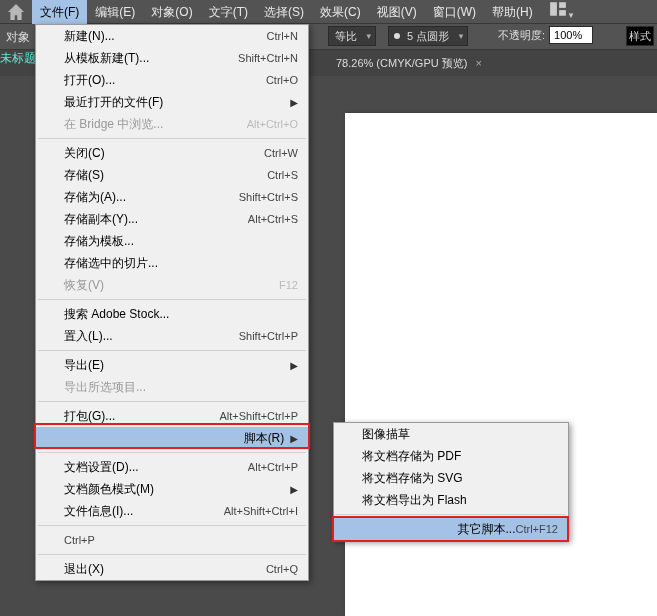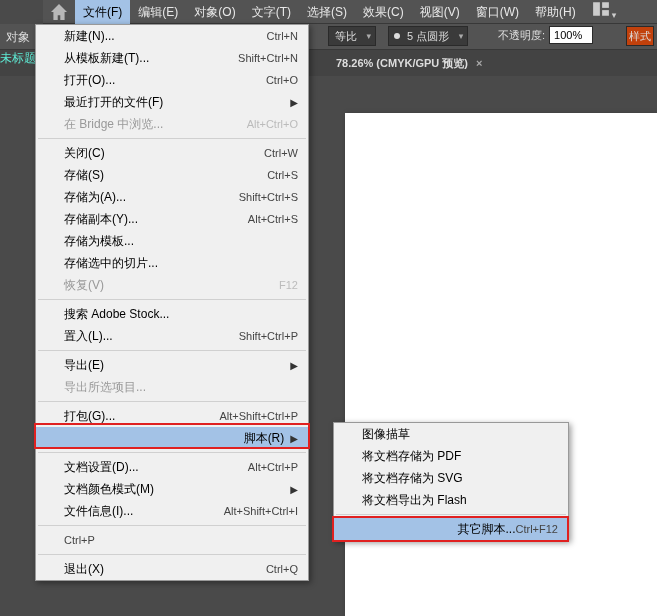--- a/index.html
+++ b/index.html
@@ -1,30 +1,30 @@
 <!DOCTYPE html>
 <html><head>
 <meta charset="utf-8">
 <style>
 * { margin: 0; padding: 0; box-sizing: border-box; font-family: "Microsoft YaHei", sans-serif; }
 body { width: 657px; height: 616px; background: #4a4a4a; overflow: hidden; position: relative; }
-.menubar { height: 24px; background: #535353; display: flex; align-items: center; padding-left: 32px; border-bottom: 1px solid #383838; position: relative; margin-left: 43px; }
+.menubar { height: 24px; background: #535353; display: flex; align-items: center; padding-left: 32px; border-bottom: 1px solid #383838; position: relative; }
 .home-icon { position: absolute; left: 8px; top: 4px; width: 16px; height: 16px; background: #b8b8b8; clip-path: polygon(50% 0, 100% 50%, 85% 50%, 85% 100%, 58% 100%, 58% 70%, 42% 70%, 42% 100%, 15% 100%, 15% 50%, 0 50%); }
 .menubar-item { color: #e8e8e8; font-size: 12px; padding: 0 8px; cursor: pointer; height: 24px; line-height: 24px; }
 .menubar-item.active { background: #a3c2e6; color: #000; }
 .icon-tail { width: 18px; height: 18px; display: inline-block; }
 .toolbar { height: 26px; background: #535353; border-bottom: 1px solid #383838; position: relative; }
 .obj-label { position: absolute; left: 6px; top: 5px; color: #ddd; font-size: 12px; }
 .tb-group { position: absolute; top: 2px; display: flex; align-items: center; gap: 4px; }
 .tb-dropdown { background: #3a3a3a; color: #ddd; font-size: 11px; height: 20px; padding: 0 18px 0 6px; border: 1px solid #2a2a2a; position: relative; display: flex; align-items: center; }
 .tb-dropdown:after { content: "▾"; position: absolute; right: 4px; font-size: 9px; color: #aaa; }
 .tb-text { color: #ddd; font-size: 11px; }
 .tb-input { background: #fff; color: #000; font-size: 11px; height: 18px; width: 44px; padding: 0 4px; border: 1px solid #2a2a2a; }
-.tb-btn { background: #c2410c; color: #ddd; font-size: 11px; height: 20px; width: 28px; border: 1px solid #2a2a2a; display: flex; align-items: center; justify-content: center; text-align: center; }
-.doctab-row { height: 26px; background: #434343; display: flex; align-items: center; position: relative; font-weight: bold; }
+.tb-btn { background: #000000; color: #ddd; font-size: 11px; height: 20px; width: 28px; border: 1px solid #2a2a2a; display: flex; align-items: center; justify-content: center; text-align: center; }
+.doctab-row { height: 26px; background: #434343; display: flex; align-items: center; position: relative; }
 .doctab { color: #ddd; font-size: 11px; padding: 0 8px; height: 26px; display: flex; align-items: center; gap: 8px; }
 .doctab .x { color: #aaa; cursor: pointer; }
 .left-spacer { position: absolute; left: 0; top: 0; width: 11px; height: 26px; background: #434343; }
 .prefix { position: absolute; left: 0; top: 50px; color: #5eead4; font-size: 12px; }
 .canvas { position: absolute; left: 345px; top: 113px; width: 312px; height: 503px; background: #fff; box-shadow: 2px 2px 6px rgba(0,0,0,0.4); }
 .dropdown-menu { position: absolute; background: #f0f0f0; border: 1px solid #999; box-shadow: 2px 2px 6px rgba(0,0,0,0.4); }
 .menu1 { left: 35px; top: 24px; width: 274px; }
 .menu2 { left: 333px; top: 422px; width: 236px; }
 .menu-item { display: flex; align-items: center; height: 22px; font-size: 12px; padding: 0 10px 0 28px; cursor: pointer; position: relative; color: #000; }
 .menu-item.disabled { color: #999; }

